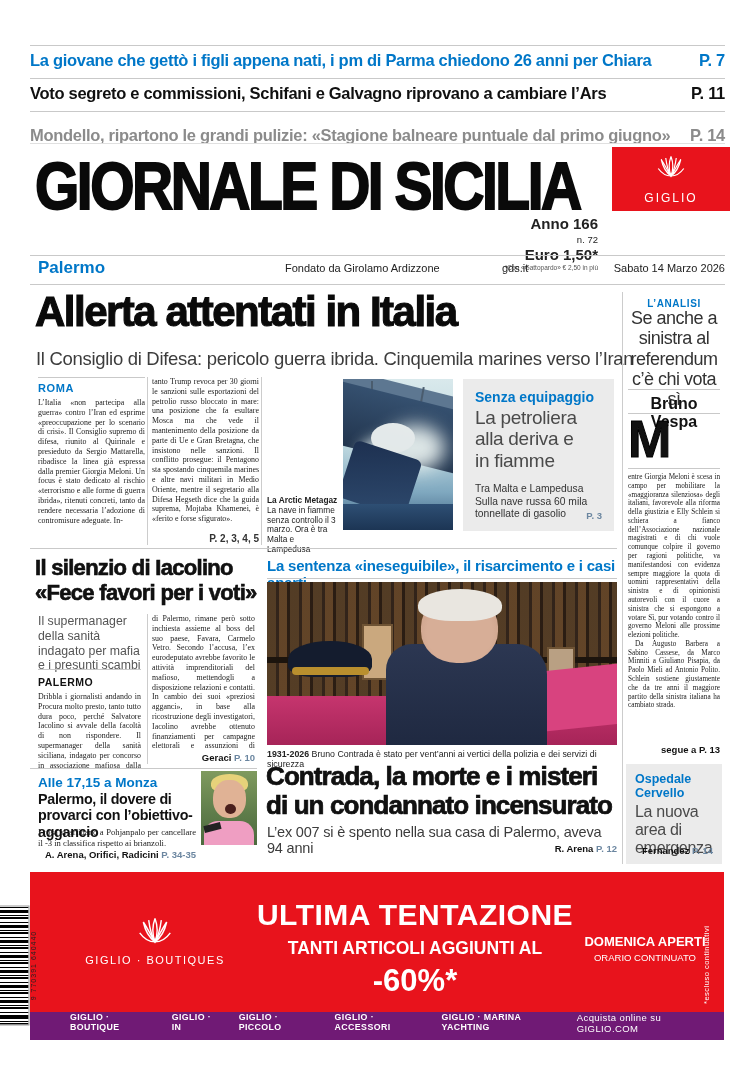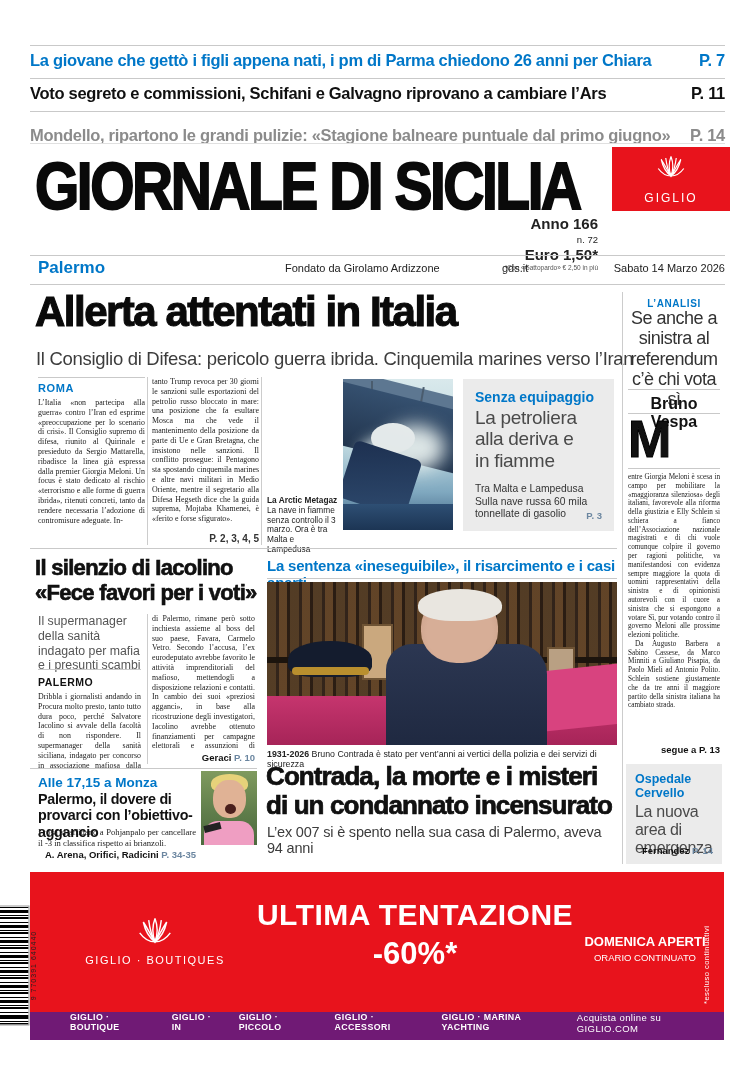--- a/index.html
+++ b/index.html
@@ -237,20 +237,24 @@
     <div class="body"></div>
     <div class="head"></div>
     <div class="hair"></div>
   </div>
   <div class="abs" style="left:267px; top:749px; width:350px; font-size:8.8px; color:#222;">
     <span style="font-weight:bold;">1931-2026</span>
     <span>Bruno Contrada è stato per vent’anni ai vertici della polizia e dei servizi di sicurezza</span>
   </div>
   <div class="abs" style="left:266px; top:762px; width:352px; font-size:26px; font-weight:bold; letter-spacing:-0.9px; line-height:1.1; -webkit-text-stroke:0.7px #0a0a0a;">Contrada, la morte e i misteri di un condannato incensurato</div>
   <div class="abs" style="left:267px; top:824px; width:350px; font-size:14.5px; color:#3c3c3c; letter-spacing:-0.2px;">L’ex 007 si è spento nella sua casa di Palermo, aveva 94 anni</div>
+  <div class="byline-ref abs" style="left:267px; top:843px; width:350px;">
+    <span class="n">R. Arena</span>
+    <span class="p">P. 12</span>
+  </div>
 
   <div class="hr" style="left:30px; top:768px; width:227px;"></div>
   <div class="abs" style="left:38px; top:775px; color:#0077c8; font-weight:bold; font-size:13.5px;">Alle 17,15 a Monza</div>
   <div class="abs" style="left:38px; top:791px; width:158px; font-size:14.3px; font-weight:bold; letter-spacing:-0.3px; line-height:1.15;">Palermo, il dovere di provarci con l’obiettivo-aggancio</div>
   <div class="abs serif" style="left:38px; top:827px; width:158px; height:22px; font-size:8.6px;">I rosa si affidano a Pohjanpalo per cancellare il -3 in classifica rispetto ai brianzoli.</div>
   <div class="byline-ref abs" style="left:38px; top:849px; width:158px;">
     <span class="n">A. Arena, Orifici, Radicini</span>
     <span class="p">P. 34-35</span>
   </div>
   <div class="photo player-ph" style="left:201px; top:771px; width:56px; height:74px;">
@@ -271,20 +275,21 @@
           <path d="M3 20 C8 27 14 30 20 30"></path>
           <path d="M37 20 C32 27 26 30 20 30"></path>
           <path d="M13 6 C14 14 16 23 20 30"></path>
           <path d="M27 6 C26 14 24 23 20 30"></path>
         </g>
       </svg>
       <div style="font-size:11px; letter-spacing:1.5px; margin-top:2px;">GIGLIO · BOUTIQUES</div>
     </div>
     <div style="position:absolute; left:205px; top:26px; width:360px; text-align:center;">
       <div style="font-size:30px; font-weight:bold; letter-spacing:0.5px;">ULTIMA TENTAZIONE</div>
+      <div style="font-size:17.5px; font-weight:bold; margin-top:6px;">TANTI ARTICOLI AGGIUNTI AL</div>
       <div style="font-size:31px; font-weight:bold; margin-top:4px;">-60%*</div>
     </div>
     <div style="position:absolute; left:540px; top:62px; width:150px; text-align:center;">
       <div style="font-size:13px; font-weight:bold;">DOMENICA APERTI</div>
       <div style="font-size:9.5px; margin-top:3px;">ORARIO CONTINUATO</div>
     </div>
   </div>
   <div class="vert-note">*escluso continuativi</div>
 
   <div class="ad-footer">

